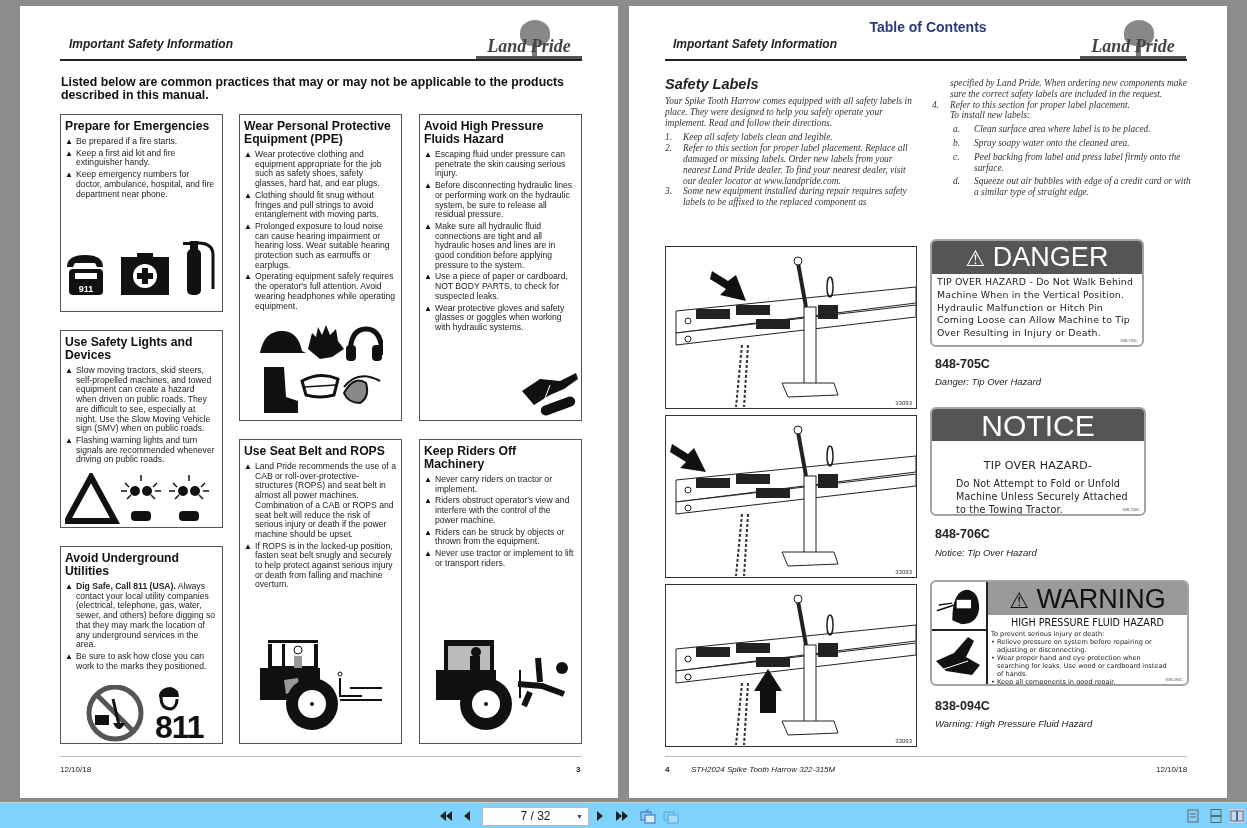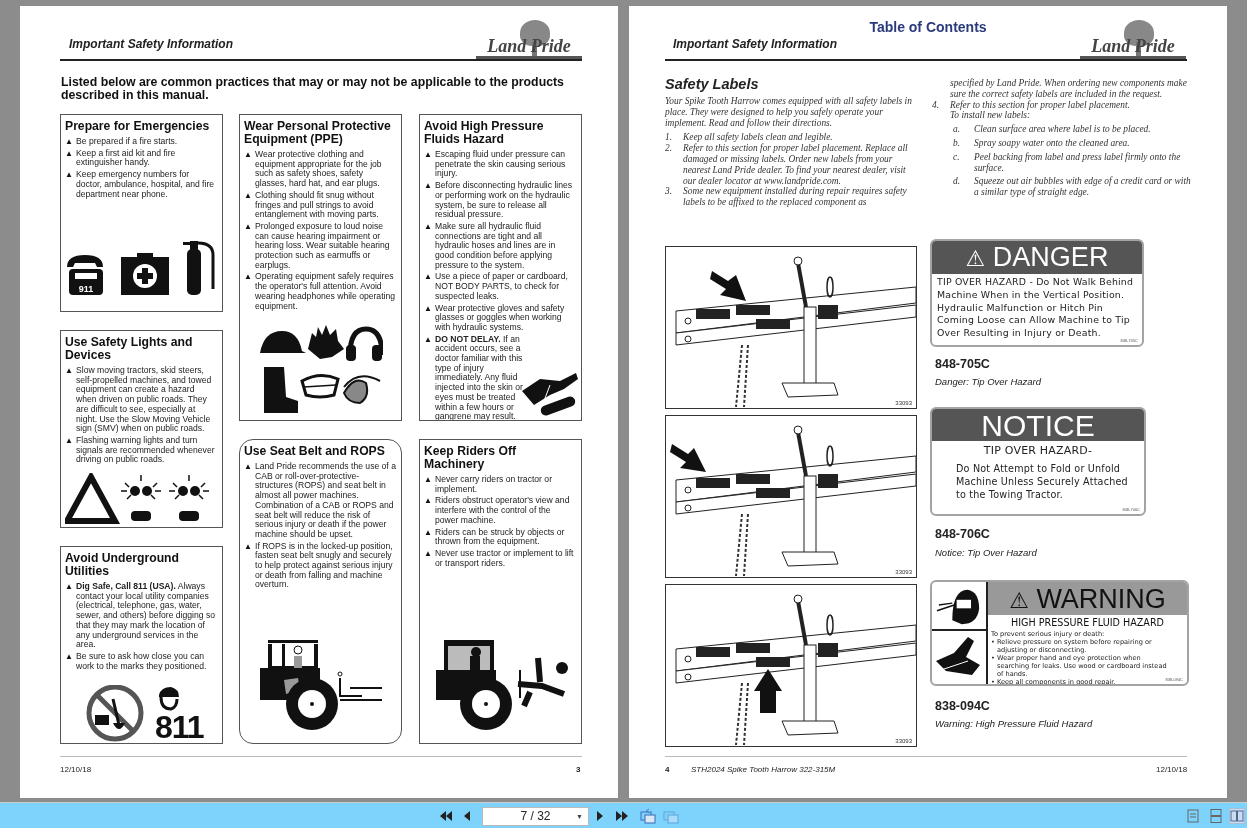--- a/index.html
+++ b/index.html
@@ -137,21 +137,20 @@
   </div>
 
   <div class="box" style="left:399px;top:108px;width:163px;height:307px;">
     <h3>Avoid High Pressure Fluids Hazard</h3>
     <ul>
       <li>Escaping fluid under pressure can penetrate the skin causing serious injury.</li>
       <li>Before disconnecting hydraulic lines or performing work on the hydraulic system, be sure to release all residual pressure.</li>
       <li>Make sure all hydraulic fluid connections are tight and all hydraulic hoses and lines are in good condition before applying pressure to the system.</li>
       <li>Use a piece of paper or cardboard, NOT BODY PARTS, to check for suspected leaks.</li>
       <li>Wear protective gloves and safety glasses or goggles when working with hydraulic systems.</li>
-      <li style="padding-right:52px;"><b>DO NOT DELAY.</b><span> If an accident occurs, see a doctor familiar with this type of injury immediately. Any fluid injected into the skin or eyes must be treated within a few hours or gangrene may result.</span></li>
     </ul>
     <svg class="art" style="left:100px;top:256px;" width="60" height="46" viewBox="0 0 60 46">
       <path d="M2 20 L20 8 L40 10 L56 2 L58 8 L44 18 L30 24 L14 34 Z" fill="#111"></path>
       <rect x="20" y="30" width="36" height="10" rx="5" transform="rotate(-20 38 35)" fill="#111"></rect>
       <path d="M30 14 L24 30" stroke="#fff" stroke-width="1"></path>
     </svg>
   </div>
 
   <div class="box" style="left:40px;top:324px;width:163px;height:198px;">
     <h3>Use Safety Lights and Devices</h3>
@@ -193,21 +192,21 @@
         <rect x="10" y="30" width="14" height="10" fill="#111"></rect>
       </g>
       <g>
           <path d="M74 10 Q76 2 86 2 Q94 4 94 12 L74 12 Z" fill="#111"></path>
           <path d="M76 12 Q76 24 86 24 Q92 22 92 14" fill="none" stroke="#111" stroke-width="3"></path>
         </g>
     </svg>
     <div style="position:absolute;left:94px;top:164px;font-size:32px;font-weight:bold;line-height:32px;letter-spacing:-1px;">811</div>
   </div>
 
-  <div class="box" style="left:219px;top:433px;width:163px;height:305px;border-radius:14px;">
+  <div class="box" style="left:219px;top:433px;width:163px;height:305px;">
     <h3>Use Seat Belt and ROPS</h3>
     <ul>
       <li>Land Pride recommends the use of a CAB or roll-over-protective-structures (ROPS) and seat belt in almost all power machines. Combination of a CAB or ROPS and seat belt will reduce the risk of serious injury or death if the power machine should be upset.</li>
       <li>If ROPS is in the locked-up position, fasten seat belt snugly and securely to help protect against serious injury or death from falling and machine overturn.</li>
     </ul>
     <svg class="art" style="left:18px;top:194px;" width="130" height="100" viewBox="0 0 130 100">
       <rect x="10" y="6" width="50" height="3" fill="#111"></rect>
       <path d="M12 10 L12 34 L58 34 L58 10" stroke="#111" stroke-width="4" fill="none"></path>
       <rect x="24" y="10" width="3" height="24" fill="#111"></rect>
       <circle cx="40" cy="16" r="4" fill="#fff" stroke="#111" stroke-width="1"></circle>
@@ -345,21 +344,21 @@
   <div class="decal" style="top:233px;width:214px;height:108px;">
     <div class="band" style="height:33px;font-size:27px;line-height:33px;"><span style="font-size:22px;">⚠</span> <span>DANGER</span></div>
     <div class="body">TIP OVER HAZARD - Do Not Walk Behind Machine When in the Vertical Position. Hydraulic Malfunction or Hitch Pin Coming Loose can Allow Machine to Tip Over Resulting in Injury or Death.</div>
     <div class="code">848-705C</div>
   </div>
   <div class="decal-num" style="top:351px;">848-705C</div>
   <div class="decal-cap" style="top:370px;">Danger: Tip Over Hazard</div>
 
   <div class="decal" style="top:401px;width:216px;height:109px;">
     <div class="band" style="height:32px;font-size:30px;line-height:33px;">NOTICE</div>
-    <div class="body" style="text-align:center;font-size:11px;line-height:14px;padding-top:3px;">TIP OVER HAZARD-</div>
+    <div class="body" style="text-align:center;font-size:11px;line-height:14px;padding-top:18px;">TIP OVER HAZARD-</div>
     <div class="body" style="padding-left:24px;padding-right:8px;font-size:9.6px;line-height:13px;">Do Not Attempt to Fold or Unfold Machine Unless Securely Attached to the Towing Tractor.</div>
     <div class="code">848-706C</div>
   </div>
   <div class="decal-num" style="top:521px;">848-706C</div>
   <div class="decal-cap" style="top:541px;">Notice: Tip Over Hazard</div>
 
   <div class="decal" style="top:574px;width:259px;height:106px;display:flex;">
     <div style="width:56px;border-right:2px solid #222;display:flex;flex-direction:column;">
       <svg width="54" height="49" viewBox="0 0 54 49" style="border-bottom:2px solid #222;">
         <path d="M20 40 Q20 8 36 8 Q48 10 48 28 Q46 44 30 44 Z" fill="#111"></path>

